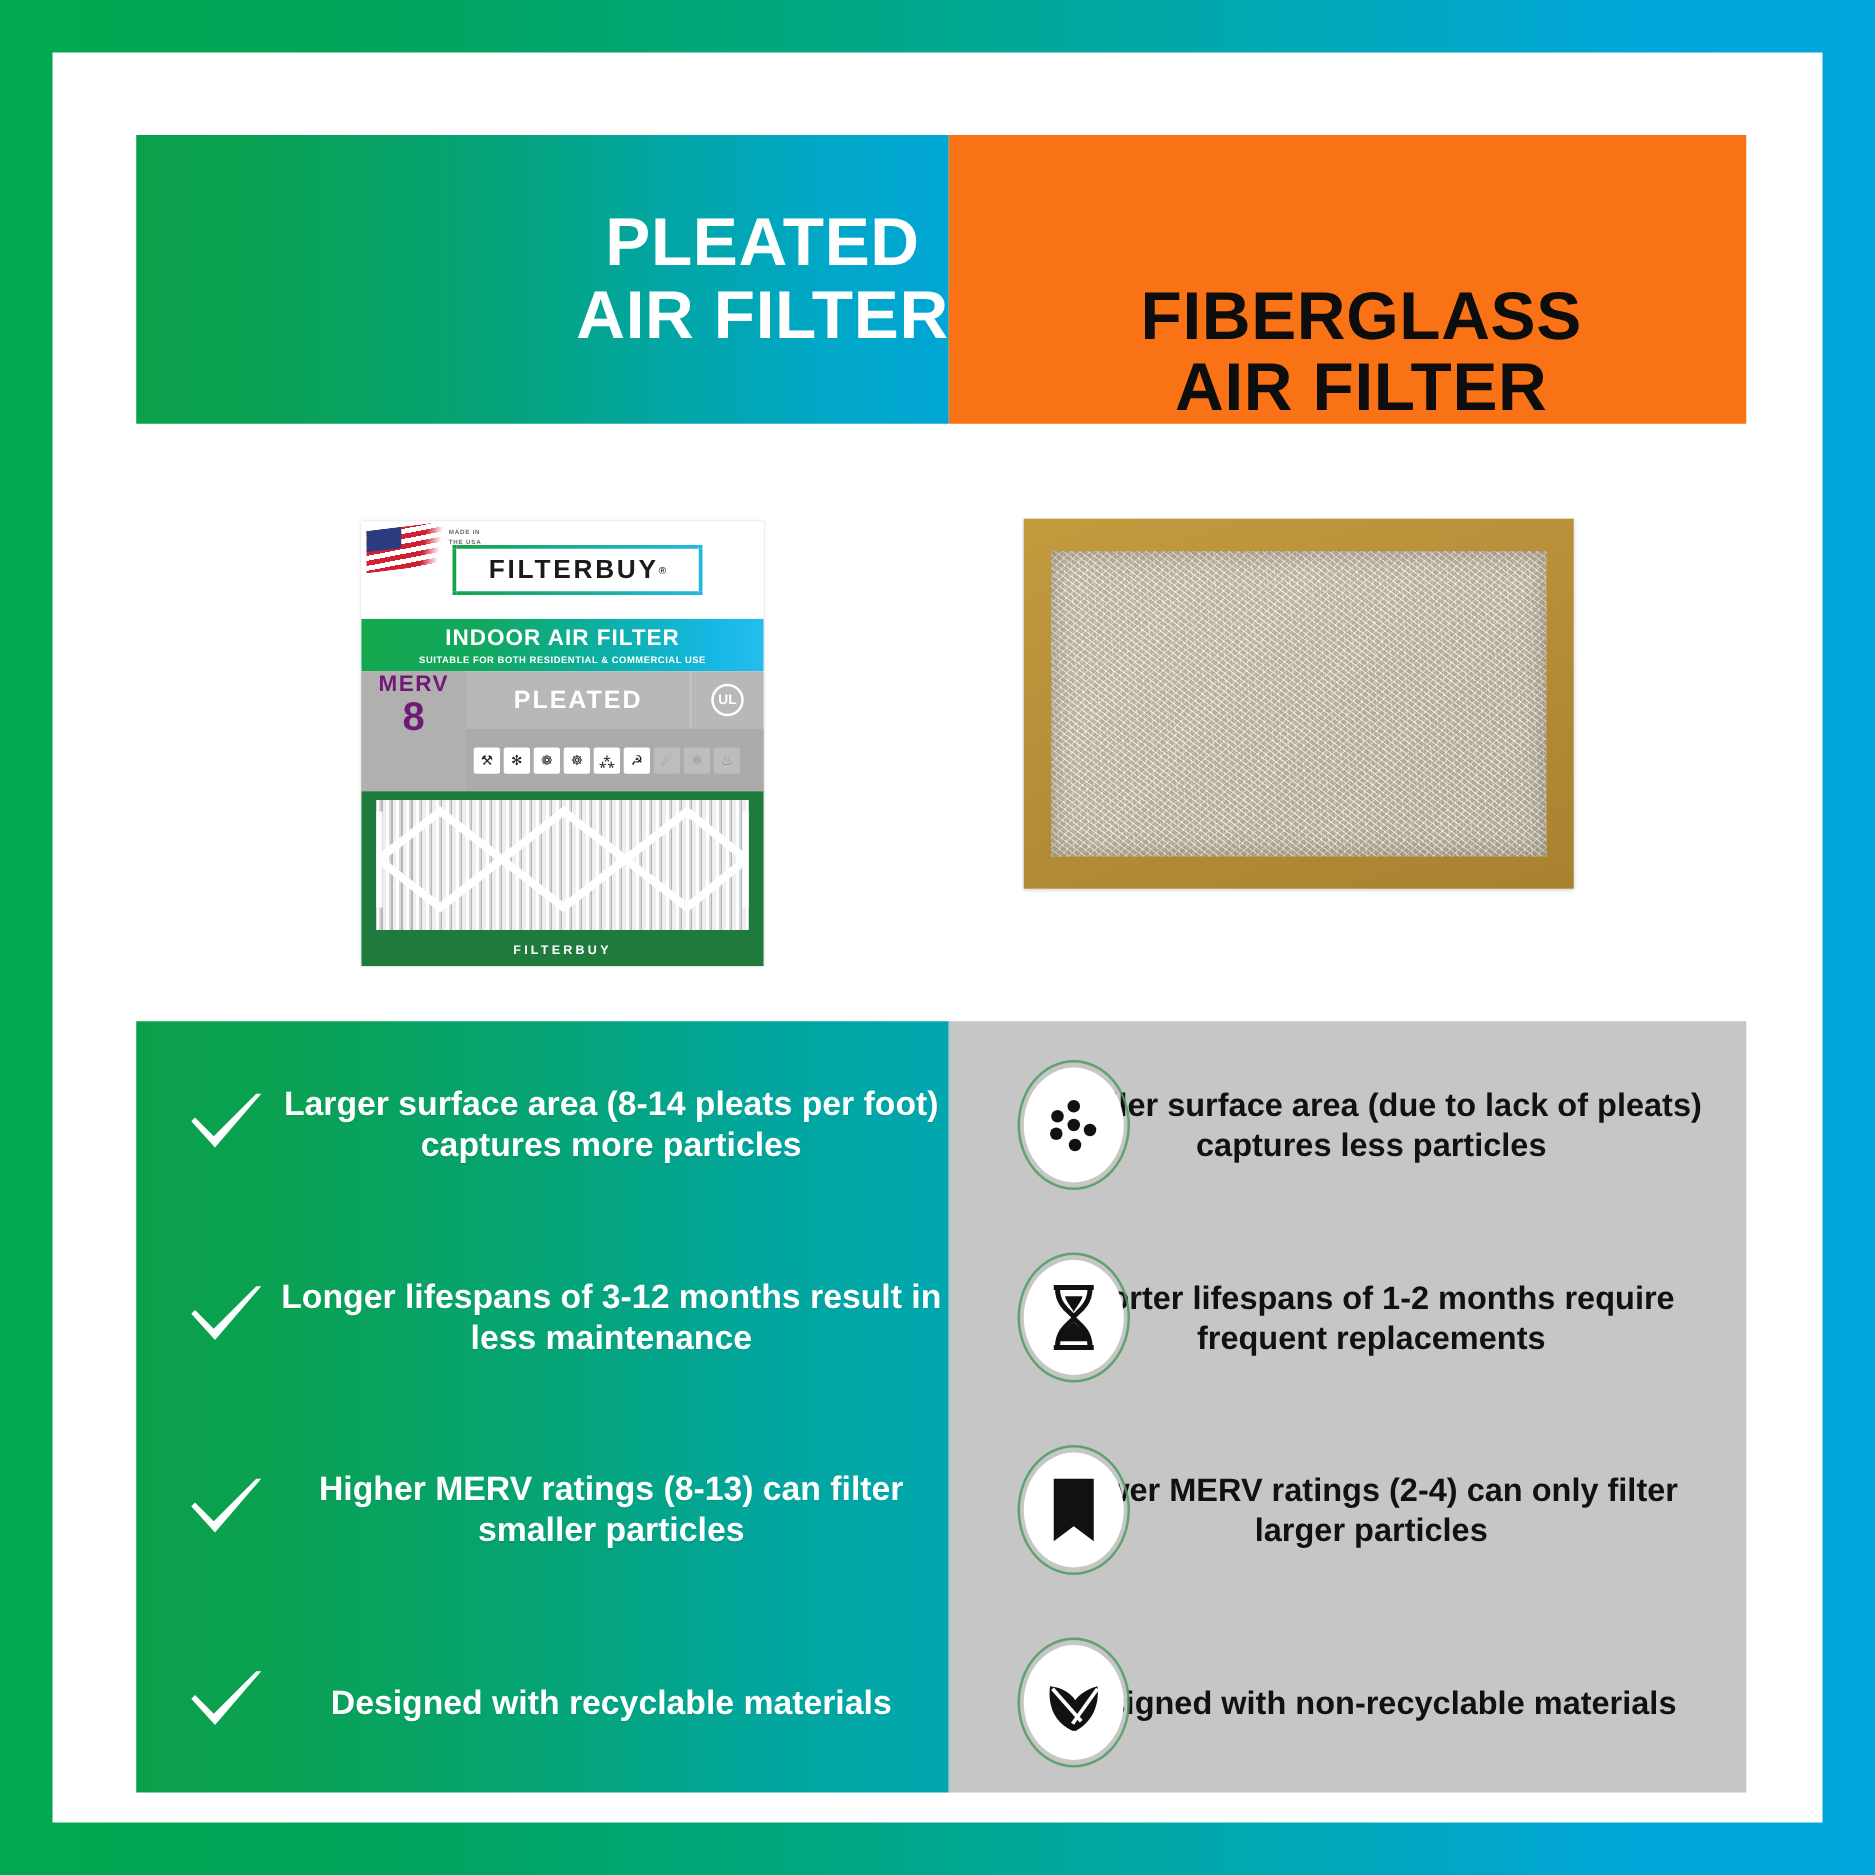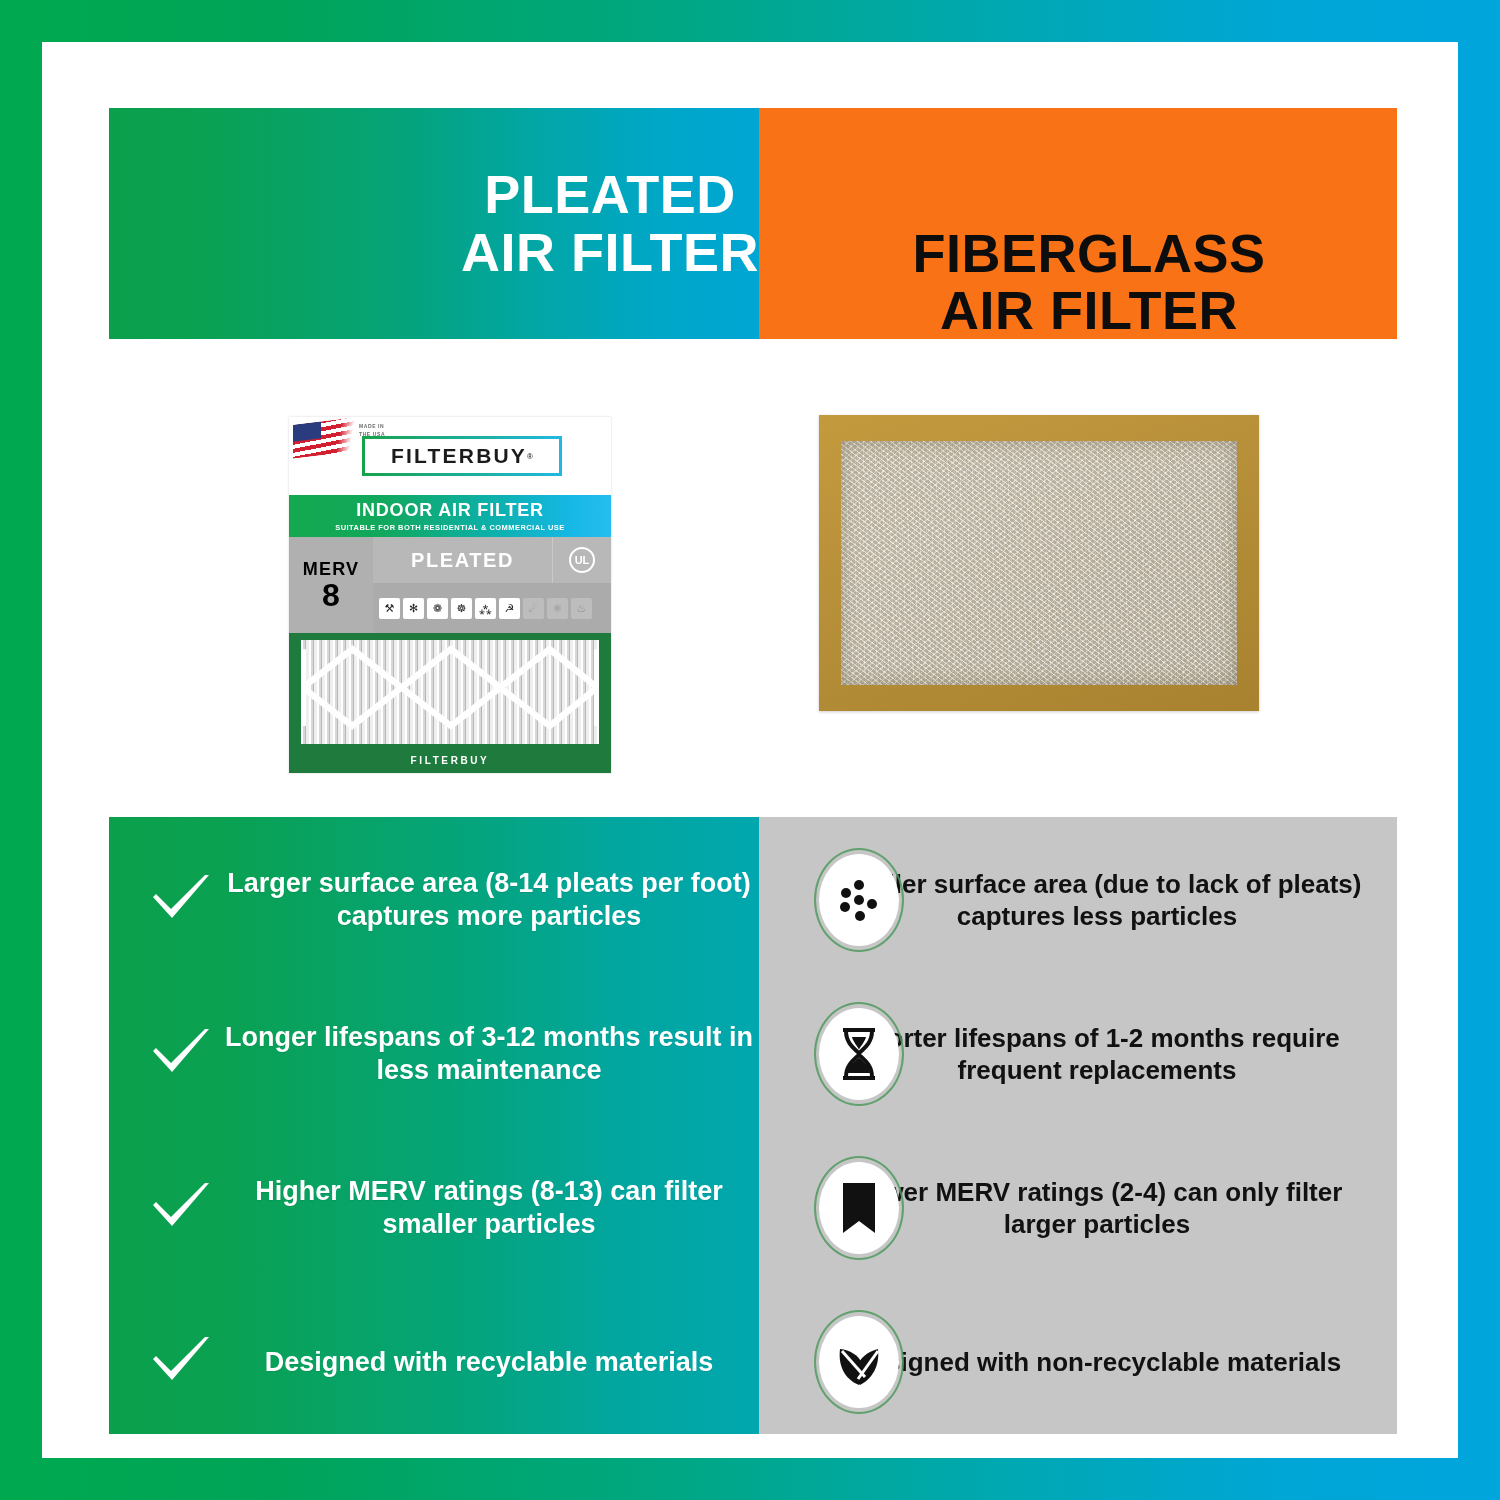--- a/index.html
+++ b/index.html
@@ -101,21 +101,21 @@
     color:#ffffff;
   }
   .band-1 { font-size:18px; font-weight:bold; letter-spacing:0.8px; }
   .band-2 { font-size:7.5px; font-weight:bold; letter-spacing:0.45px; margin-top:2px; }
 
   .pack-spec {
     height:96px; background:#b8b8b8; display:flex;
   }
   .spec-merv {
     width:84px; display:flex; flex-direction:column;
-    align-items:center; justify-content:center; color:#000000;
+    align-items:center; color:#701a75;
     background:#b0b0b0;
   }
   .merv-word { font-size:18px; font-weight:bold; letter-spacing:1.2px; }
   .merv-num { font-size:32px; font-weight:bold; line-height:0.95; }
   .spec-main { flex:1; display:flex; flex-direction:column; }
   .spec-main-top { height:46px; display:flex; }
   .spec-standard {
     flex:1; display:flex; align-items:center; justify-content:center;
     color:#ffffff; font-size:20px; font-weight:bold; letter-spacing:1.6px;
     border-right:1px solid #c9c9c9;

